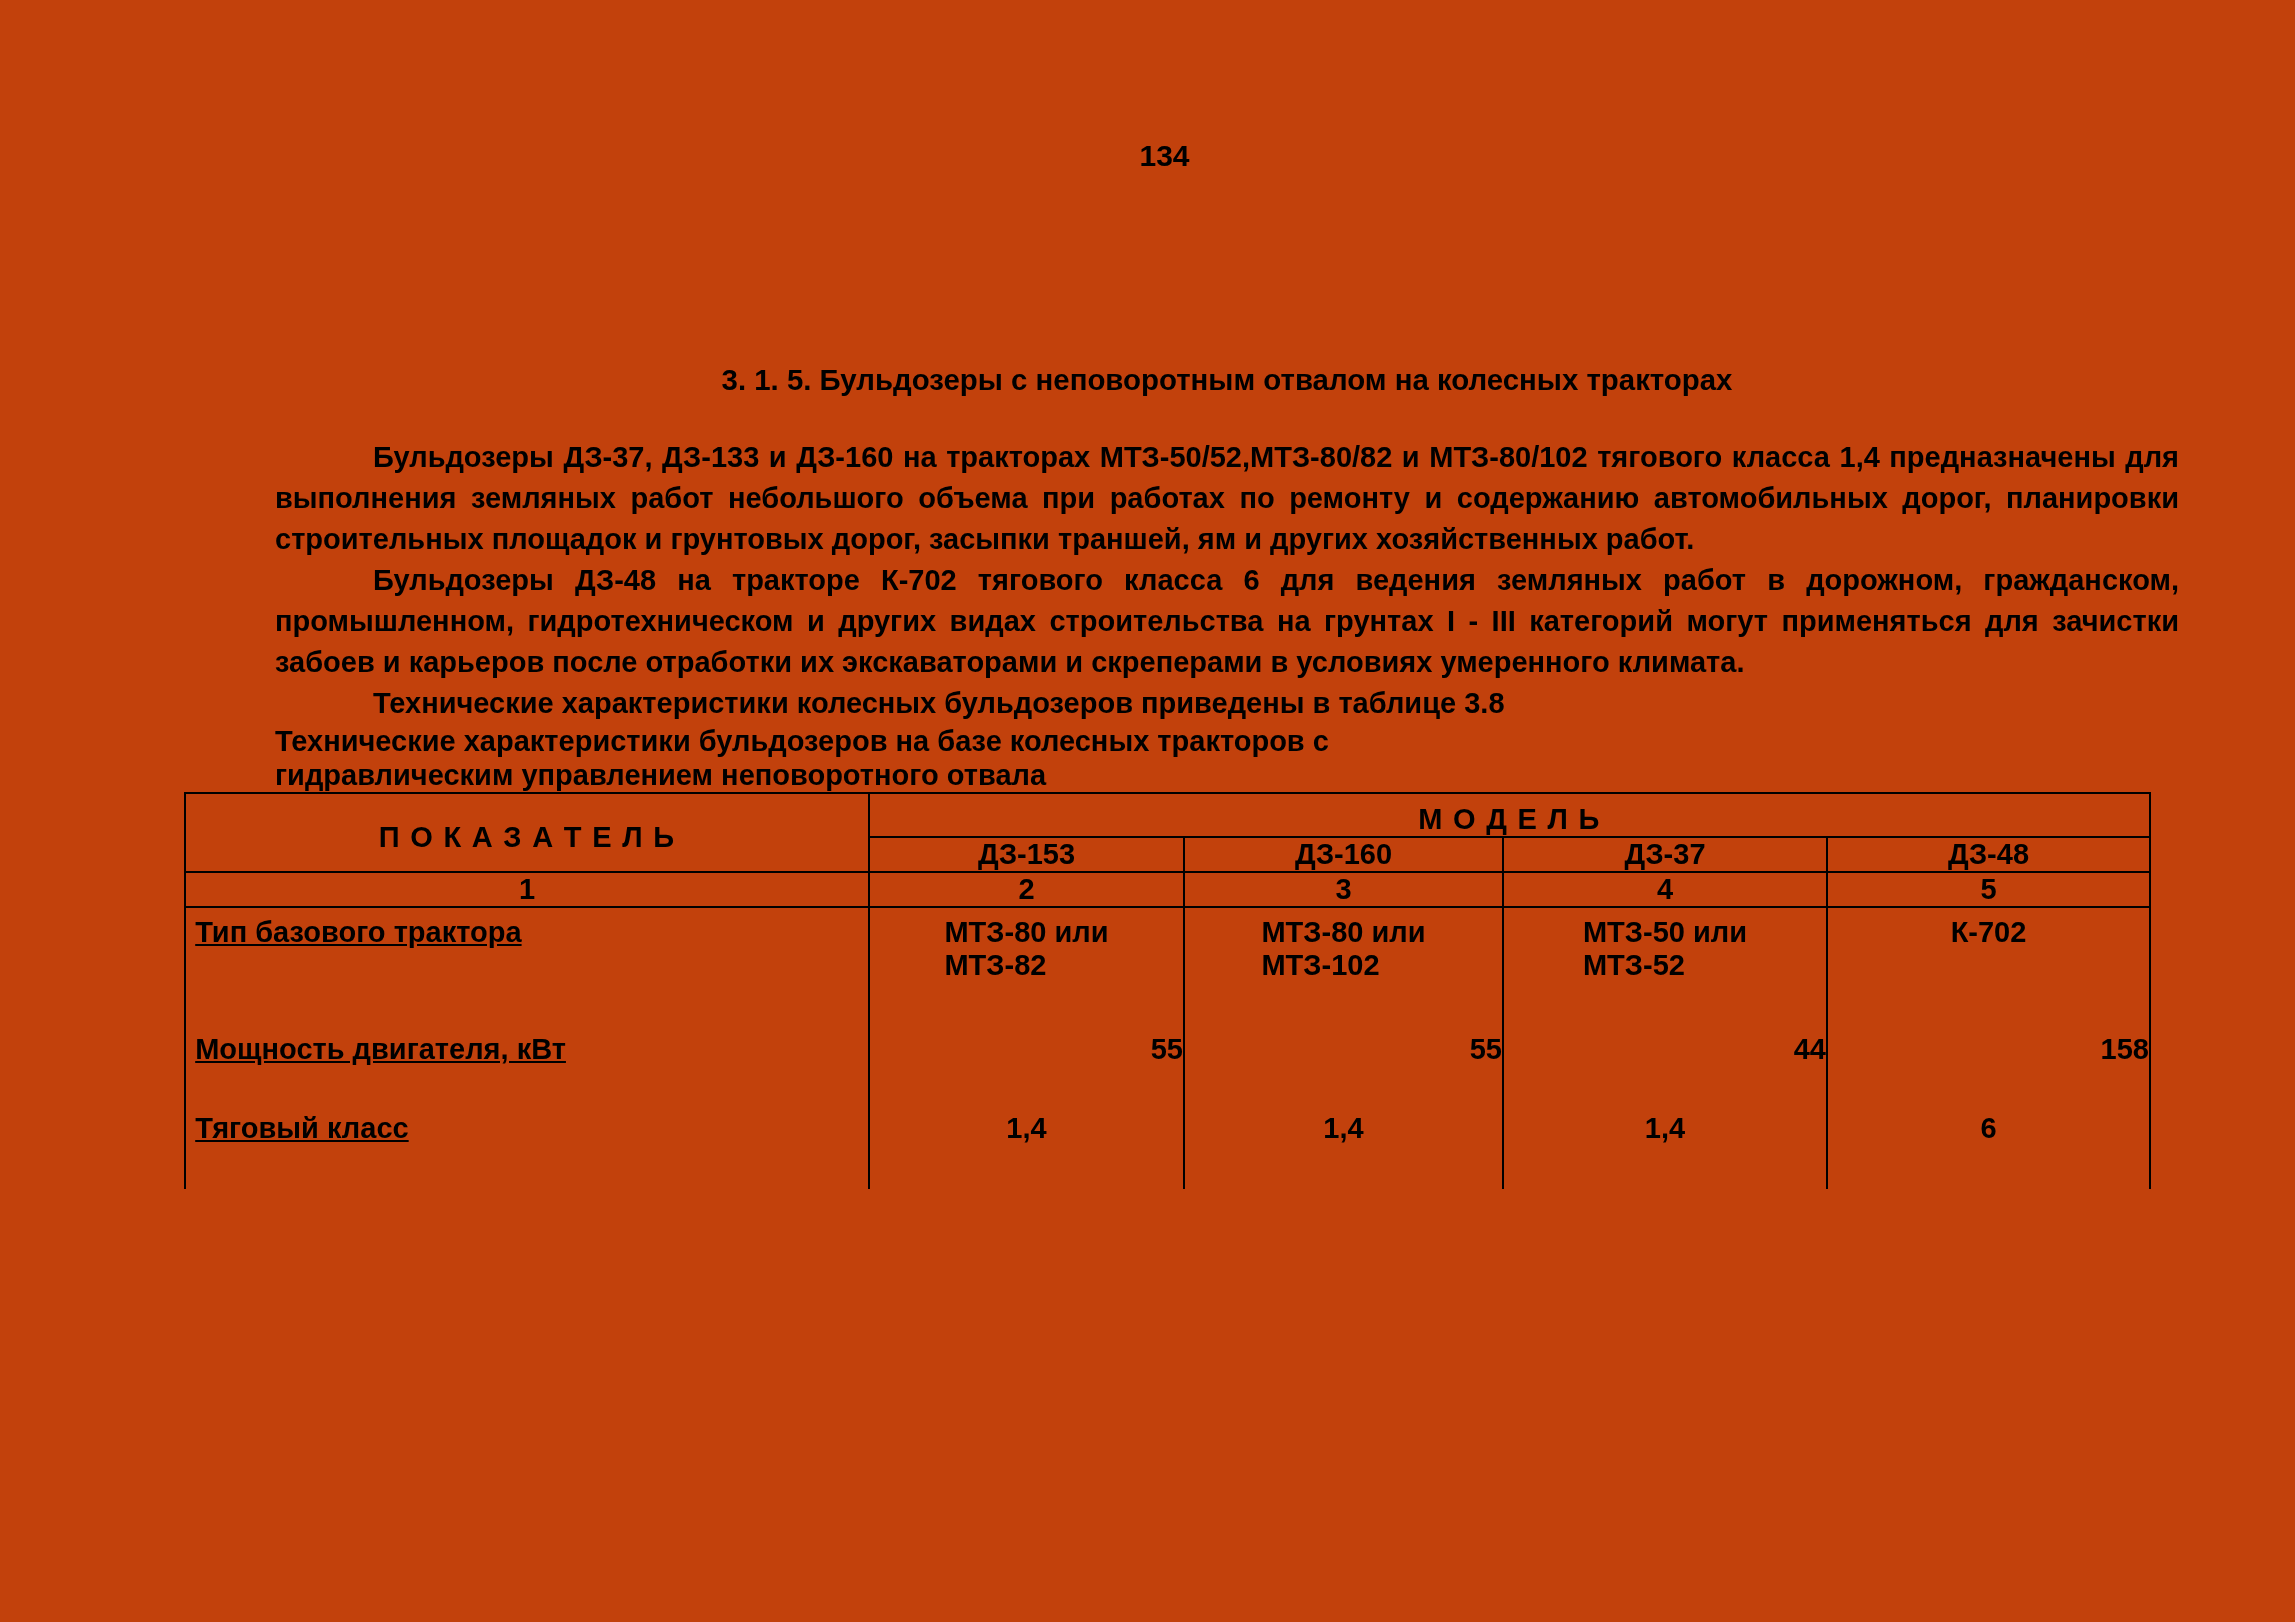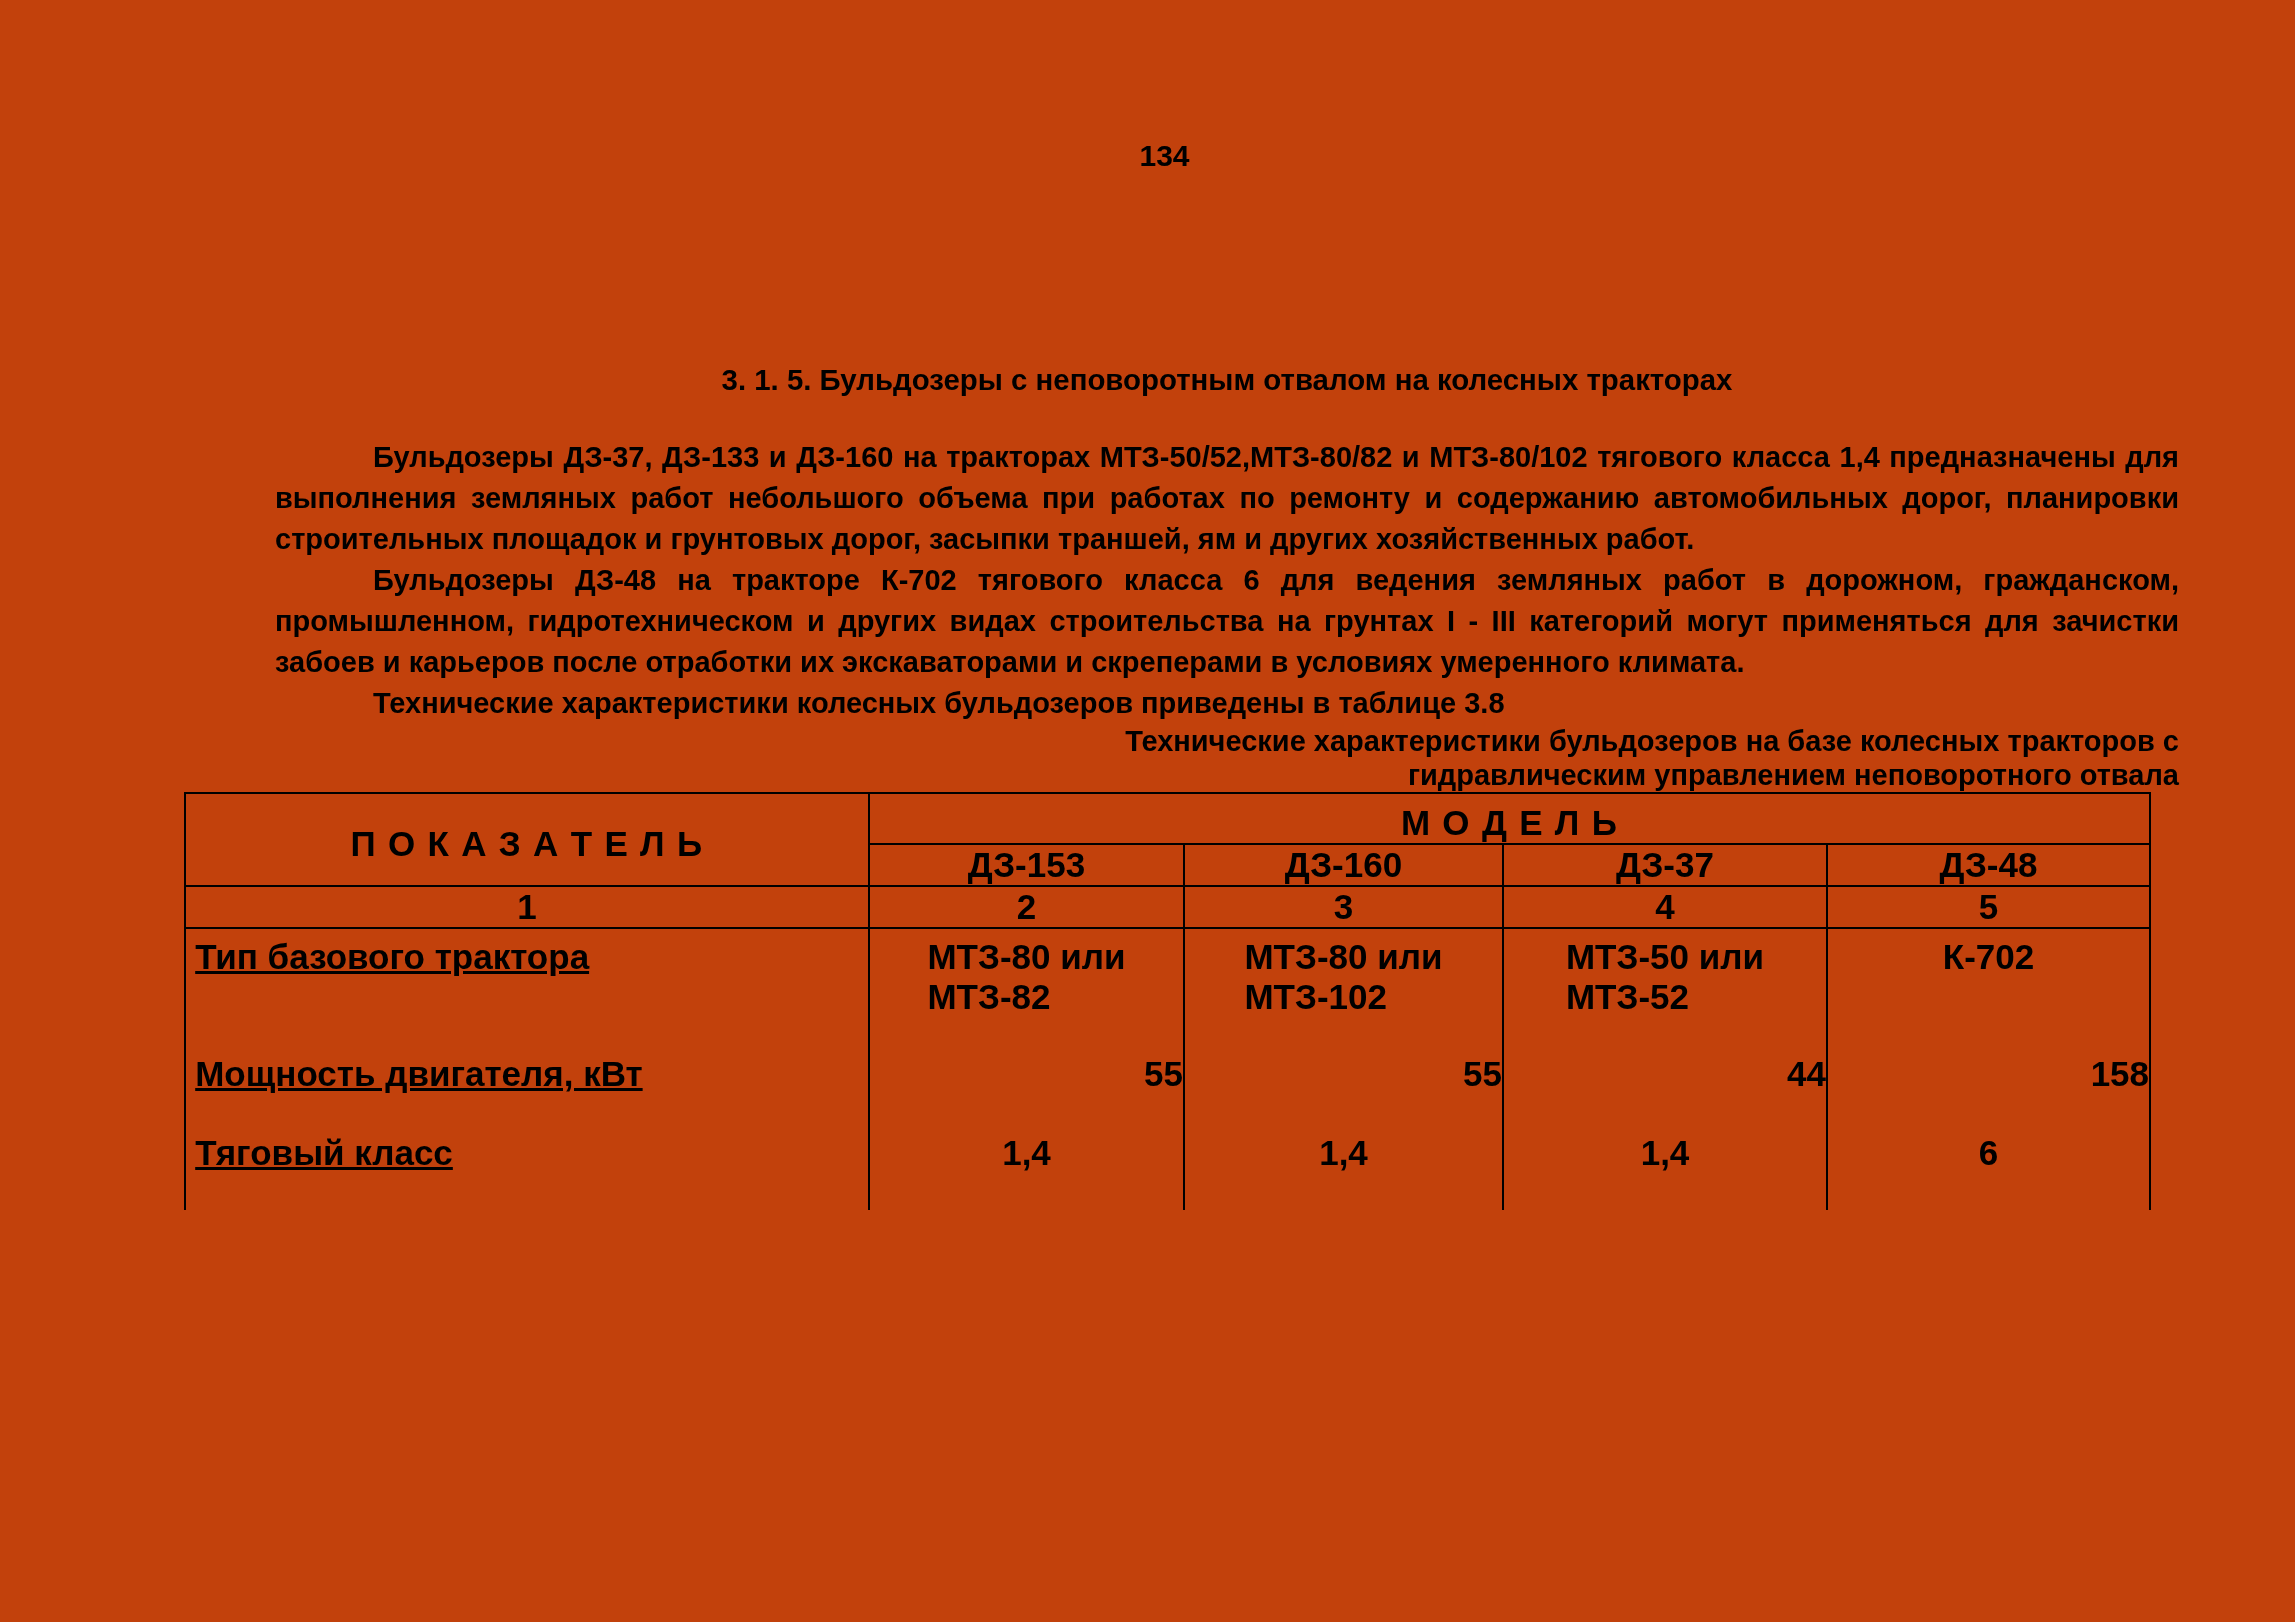--- a/index.html
+++ b/index.html
@@ -51,35 +51,35 @@
   .table-label {
     margin: 2.6px 0 0 275px;
     width: 1904px;
     text-align: right;
     font-size: 29px;
     line-height: 41px;
   }
   .table-title {
     margin-left: 275px;
     width: 1904px;
-    text-align: right;
+    text-align: left;
     font-size: 29px;
     line-height: 34px;
     white-space: pre-line;
   }
   table.spec {
     margin-left: 184px;
     width: 1965px;
     border-collapse: collapse;
     table-layout: fixed;
     border-top: 2.6px solid #000;
     border-left: 2.6px solid #000;
     border-right: 2.6px solid #000;
     border-bottom: none;
-    font-size: 35px;
+    font-size: 29px;
   }
   table.spec td {
     font-weight: bold;
     text-align: center;
     vertical-align: middle;
     overflow: hidden;
   }
   td.indicator-head {
     border-right: 2.6px solid #000;
     border-bottom: 2.6px solid #000;

